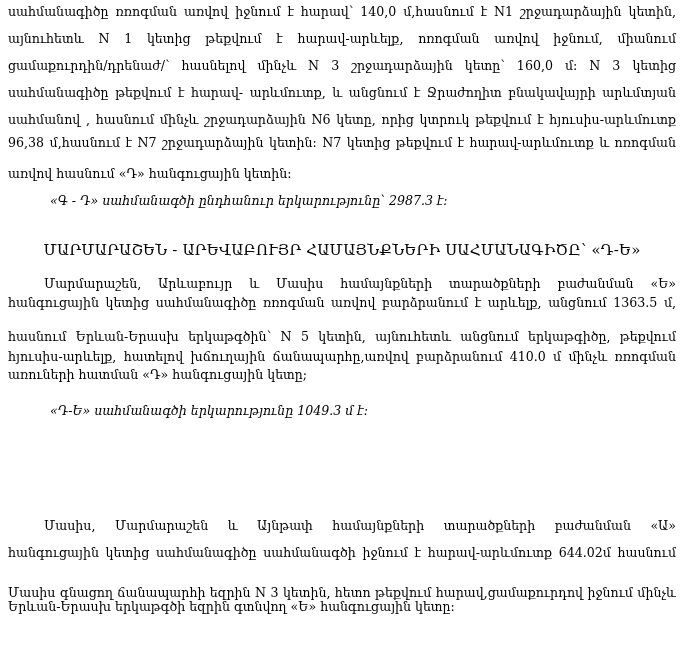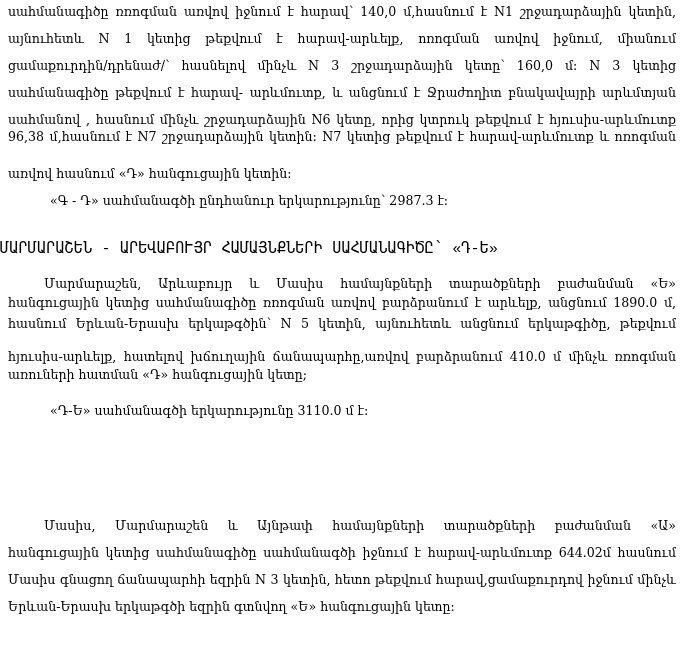--- a/index.html
+++ b/index.html
@@ -15,57 +15,57 @@
     left: 8px; right: 8px;
     font-size: 12.6px;
     line-height: 18px;
     white-space: nowrap;
     text-align: justify;
     text-align-last: justify;
     overflow: hidden;
   }
   .line.last { text-align-last: left; }
   .line.indent { left: 44px; }
-  .total { left: 50px; text-align-last: left; }
+  .total { left: 50px; text-align-last: left; font-style: italic; }
   .heading {
     position: absolute;
     left: 0; right: 0;
+    text-align: center;
     font-size: 15px;
     line-height: 20px;
     white-space: nowrap;
     letter-spacing: 0.2px;
-    font-family: Liberation Mono, monospace;
   }
 </style>
 </head>
 <body>
 
 <div class="page">
 
   <div>
     <div class="line" style="top:3px">սահմանագիծը ռռոգման առվով իջնում է հարավ՝ 140,0 մ,հասնում է   N1 շրջադարձային կետին,</div>
     <div class="line" style="top:30px">այնուհետև  N  1  կետից  թեքվում  է  հարավ-արևելք,  ոռոգման  առվով  իջնում,  միանում</div>
     <div class="line" style="top:57px">ցամաքուրդին/դրենաժ/՝  հասնելով  մինչև  N  3  շրջադարձային  կետը՝  160,0  մ:   N  3  կետից</div>
     <div class="line" style="top:84px">սահմանագիծը թեքվում է հարավ- արևմուտք, և անցնում է Ջրաժողիտ բնակավայրի  արևմտյան</div>
     <div class="line" style="top:111px">սահմանով , հասնում մինչև շրջադարձային N6 կետը, որից կտրուկ թեքվում է հյուսիս-արևմուտք</div>
-    <div class="line" style="top:128px">96,38 մ,հասնում է N7 շրջադարձային կետին: N7 կետից թեքվում է հարավ-արևմուտք և ոռոգման</div>
+    <div class="line" style="top:134px">96,38 մ,հասնում է N7 շրջադարձային կետին: N7 կետից թեքվում է հարավ-արևմուտք և ոռոգման</div>
     <div class="line last" style="top:165px">առվով հասնում «Դ» հանգուցային կետին:</div>
   </div>
   <div class="line total" style="top:192px">«Գ - Դ»  սահմանագծի ընդհանուր երկարությունը՝ 2987.3 է:</div>
 
   <div class="heading" style="top:240px">ՄԱՐՄԱՐԱՇԵՆ - ԱՐԵՎԱԲՈՒՅՐ ՀԱՄԱՅՆՔՆԵՐԻ ՍԱՀՄԱՆԱԳԻԾԸ՝ «Դ-Ե»</div>
   <div>
     <div class="line indent" style="top:275px">Մարմարաշեն,  Արևաբույր  և  Մասիս  համայնքների  տարածքների  բաժանման  «Ե»</div>
-    <div class="line" style="top:294px">հանգուցային կետից  սահմանագիծը ռռոգման առվով բարձրանում է արևելք, անցնում 1890.0 մ,</div>
-    <div class="line" style="top:315px">հասնում Երևան-Երասխ երկաթգծին՝ N 5 կետին, այնուհետև անցնում երկաթգիծը, թեքվում</div>
+    <div class="line" style="top:294px">հանգուցային կետից  սահմանագիծը ռռոգման առվով բարձրանում է արևելք, անցնում 1363.5 մ,</div>
+    <div class="line" style="top:328px">հասնում Երևան-Երասխ երկաթգծին՝ N 5 կետին, այնուհետև անցնում երկաթգիծը, թեքվում</div>
     <div class="line" style="top:348px">հյուսիս-արևելք,  հատելով  խճուղային  ճանապարհը,առվով  բարձրանում  410.0  մ  մինչև  ռռոգման</div>
     <div class="line last" style="top:366px">առուների հատման «Դ» հանգուցային կետը;</div>
   </div>
-  <div class="line total" style="top:402px">«Դ-Ե» սահմանագծի երկարությունը 3110.0 մ է:</div>
+  <div class="line total" style="top:402px">«Դ-Ե» սահմանագծի երկարությունը 1049.3 մ է:</div>
 
   <div>
     <div class="line indent" style="top:517px">Մասիս,  Մարմարաշեն  և  Այնթափ  համայնքների   տարածքների   բաժանման  «Ա»</div>
     <div class="line" style="top:544px">հանգուցային  կետից  սահմանագիծը  սահմանագծի  իջնում  է  հարավ-արևմուտք  644.02մ  հասնում</div>
-    <div class="line" style="top:571px">Մասիս գնացող ճանապարհի եզրին N 3 կետին, հետո թեքվում հարավ,ցամաքուրդով  իջնում մինչև</div>
+    <div class="line" style="top:584px">Մասիս գնացող ճանապարհի եզրին N 3 կետին, հետո թեքվում հարավ,ցամաքուրդով  իջնում մինչև</div>
     <div class="line last" style="top:598px">Երևան-Երասխ երկաթգծի եզրին գտնվող «Ե» հանգուցային կետը:</div>
   </div>
 
 </div>
 
 </body></html>

